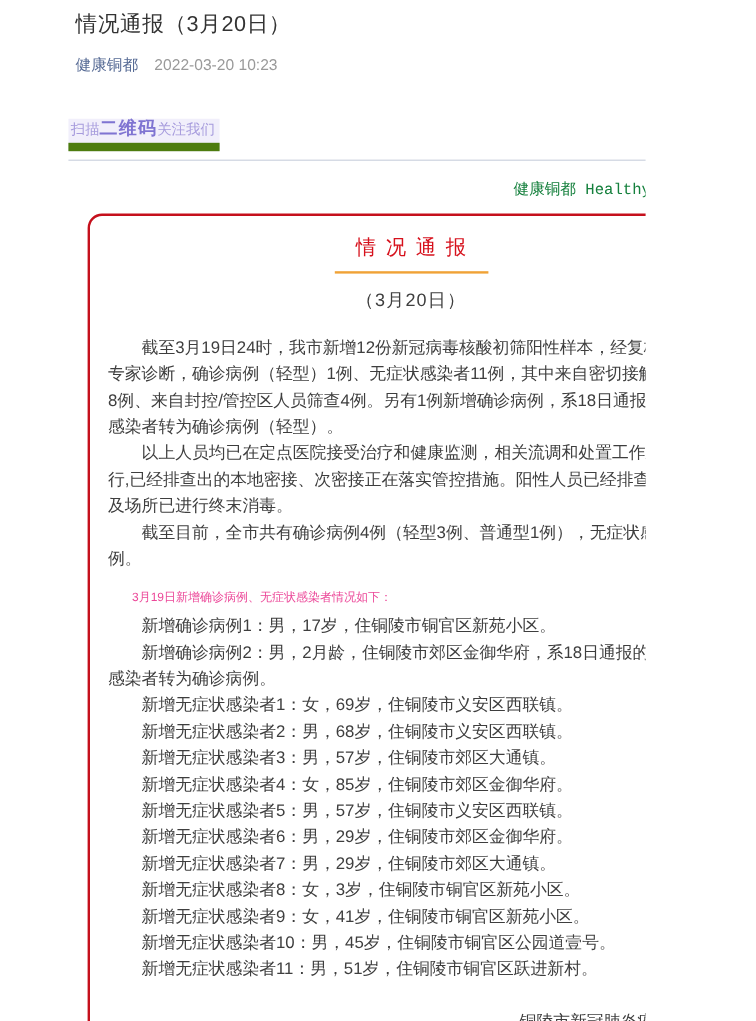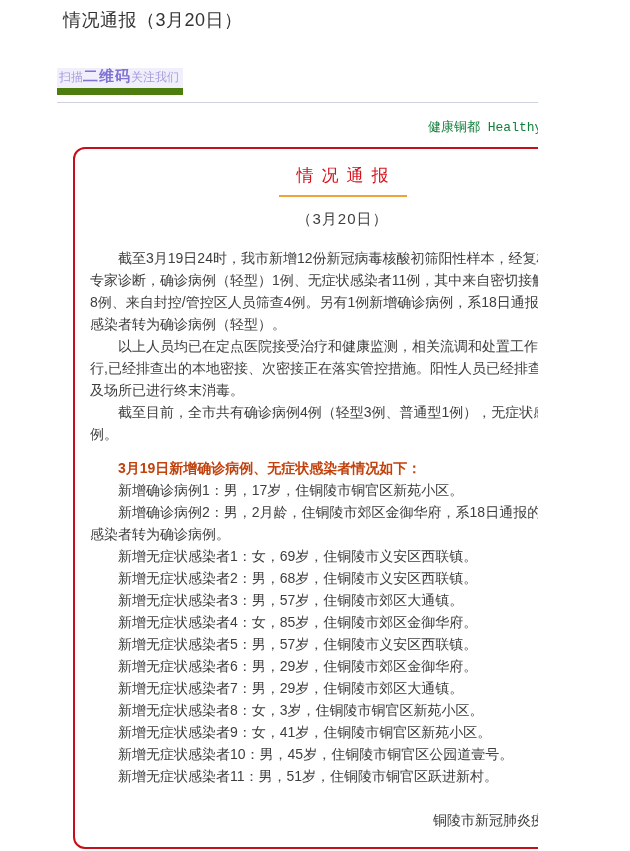--- a/index.html
+++ b/index.html
@@ -60,40 +60,44 @@
     border-bottom:2px solid #f0a236;
   }
   .card-subtitle {
     text-align:center; margin-top:13px;
     font-size:15px; color:#3e3e3e; letter-spacing:1px;
   }
 
   .body-text { margin-top:18px; font-size:14px; line-height:22px; color:#3e3e3e; }
   .body-text p { margin:0; text-indent:2em; }
   .section-heading {
-    font-weight:bold; text-indent:2em; margin:12px 0 0 0;
-    font-size:14px; line-height:22px; color:#c2410c;
+    font-weight:normal; text-indent:2em; margin:12px 0 0 0;
+    font-size:10px; line-height:22px; color:#ec4899;
   }
   .cases { font-size:14px; line-height:22px; }
   .cases p { margin:0; text-indent:2em; }
 
   .signature {
     margin-top:22px; padding-right:8px;
     text-align:right; font-size:14px; line-height:22px; color:#3e3e3e;
   }
   .signature p { margin:0; }
 </style>
 </head>
 <body>
 
 <div class="page">
   <div class="content">
 
     <h1 class="article-title">情况通报（3月20日）</h1>
 
+    <div class="meta">
+      <span class="account">健康铜都</span>
+      <span class="pub-time">2022-03-20 10:23</span>
+    </div>
 
     <div>
       <span class="qr-line">
         <span class="qr-small">扫描</span><span class="qr-big">二维码</span><span class="qr-small">关注我们</span>
       </span>
     </div>
 
     <div class="divider"></div>
 
     <div class="brand-row">

